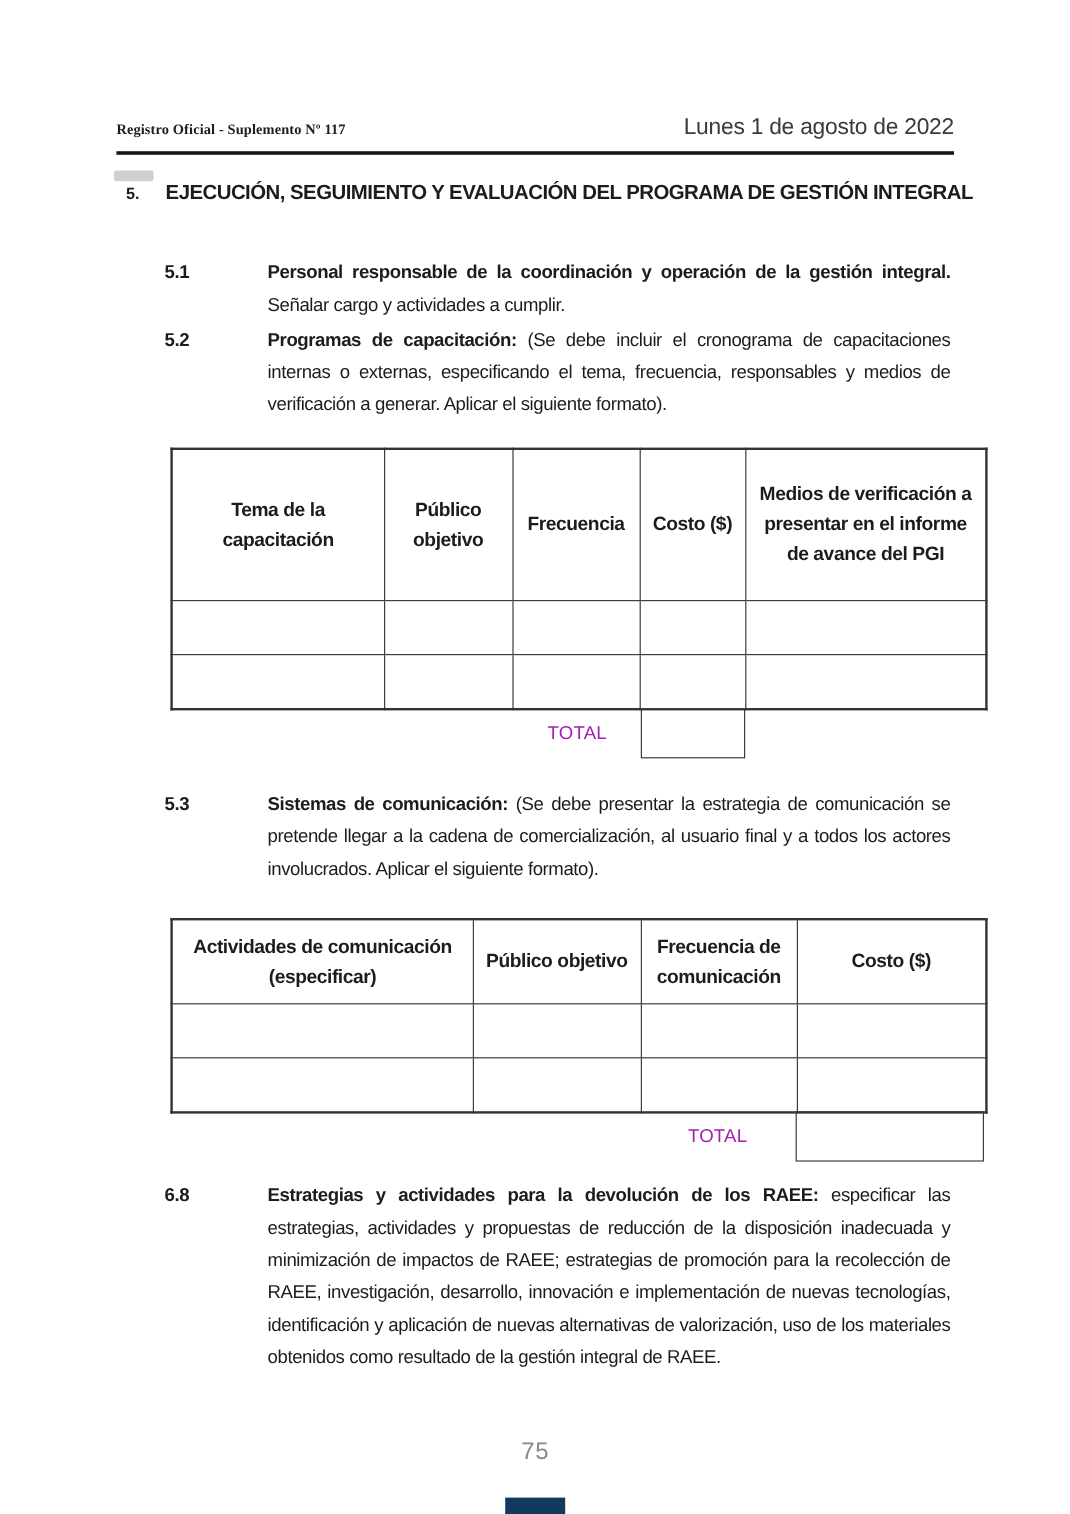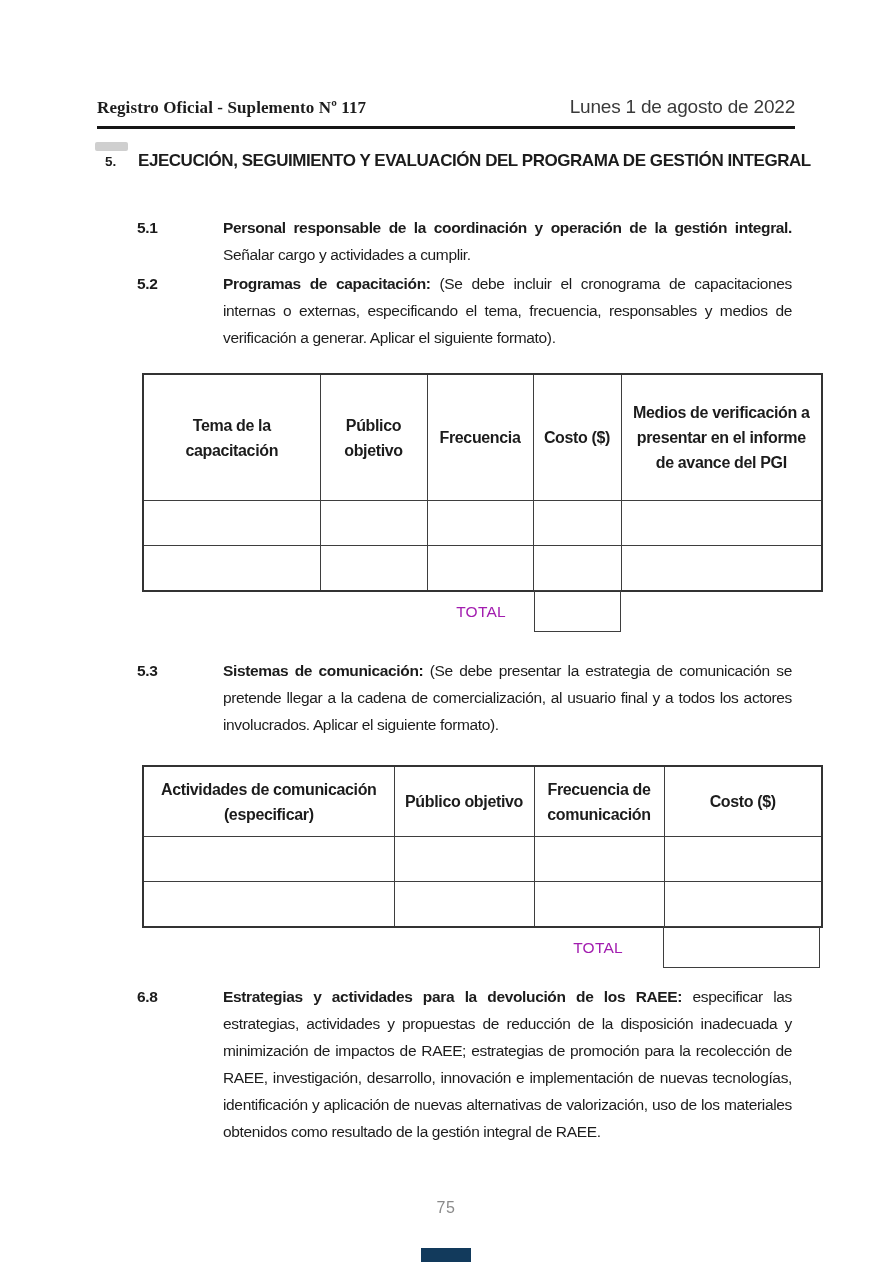--- a/index.html
+++ b/index.html
@@ -2,21 +2,21 @@
 <html><head>
 <meta charset="utf-8">
 <style>
   html,body{margin:0;padding:0;background:#ffffff;}
   .page{
     position:relative;width:892px;height:1262px;background:#ffffff;overflow:hidden;
     font-family:"Liberation Sans",sans-serif;color:#1c1c1c;
   }
   
   .hdr{position:absolute;left:97px;right:97px;top:96px;display:flex;justify-content:space-between;align-items:baseline;}
-  .hdr-left{font-family:"Liberation Serif",serif;font-weight:bold;font-size:17px;color:#1d1d1d;letter-spacing:.1px;}
+  .hdr-left{font-family:"Liberation Serif",serif;font-weight:bold;font-size:12px;color:#1d1d1d;letter-spacing:.1px;}
   .hdr-right{font-size:19px;color:#3a3a3a;letter-spacing:-.2px;}
   .hdr-rule{position:absolute;left:97px;right:97px;top:126px;height:3px;background:#161616;}
   .smudge{position:absolute;left:95px;top:142px;width:33px;height:9px;background:#cfcfcf;border-radius:2px;}
   
   .sec{position:absolute;left:105px;top:151px;width:700px;display:flex;align-items:baseline;}
   .sec-num{font-weight:bold;font-size:13.5px;flex:0 0 33px;}
   .sec-title{font-weight:bold;font-size:17px;letter-spacing:-.45px;white-space:nowrap;}
   
   .item{position:absolute;left:137px;width:655px;display:flex;}
   .item-num{flex:0 0 44px;font-weight:bold;font-size:15.5px;line-height:27px;letter-spacing:-.3px;}
@@ -29,21 +29,21 @@
   table.frm{border:2px solid #333;}
   .frm .hcell{font-weight:bold;font-size:16px;line-height:25px;letter-spacing:-.35px;}
   .t1 .hrow td{height:121px;}
   .t1 .erow td{height:40px;}
   .t2 .hrow td{height:65px;}
   .t2 .erow td{height:40px;}
   .trow{display:flex;width:679px;}
   .trow .lbl{display:flex;align-items:center;justify-content:center;font-size:15.5px;letter-spacing:.2px;color:#a21caf;}
   .trow .box{border:1.5px solid #3e3e3e;margin-top:-2px;}
   
-  .pgnum{position:absolute;left:0;right:0;top:1199px;text-align:center;font-size:16px;color:#8a8a8a;letter-spacing:.5px;}
+  .pgnum{position:absolute;left:0;right:0;top:1199px;text-align:center;font-size:20px;color:#8a8a8a;letter-spacing:.5px;}
   .foot-tab{position:absolute;left:421px;top:1248px;width:50px;height:14px;background:#123a5c;}
 </style>
 </head>
 <body>
 
 <div class="page">
 
   <div class="hdr">
     <span class="hdr-left">Registro Oficial - Suplemento Nº 117</span>
     <span class="hdr-right">Lunes 1 de agosto de 2022</span>

